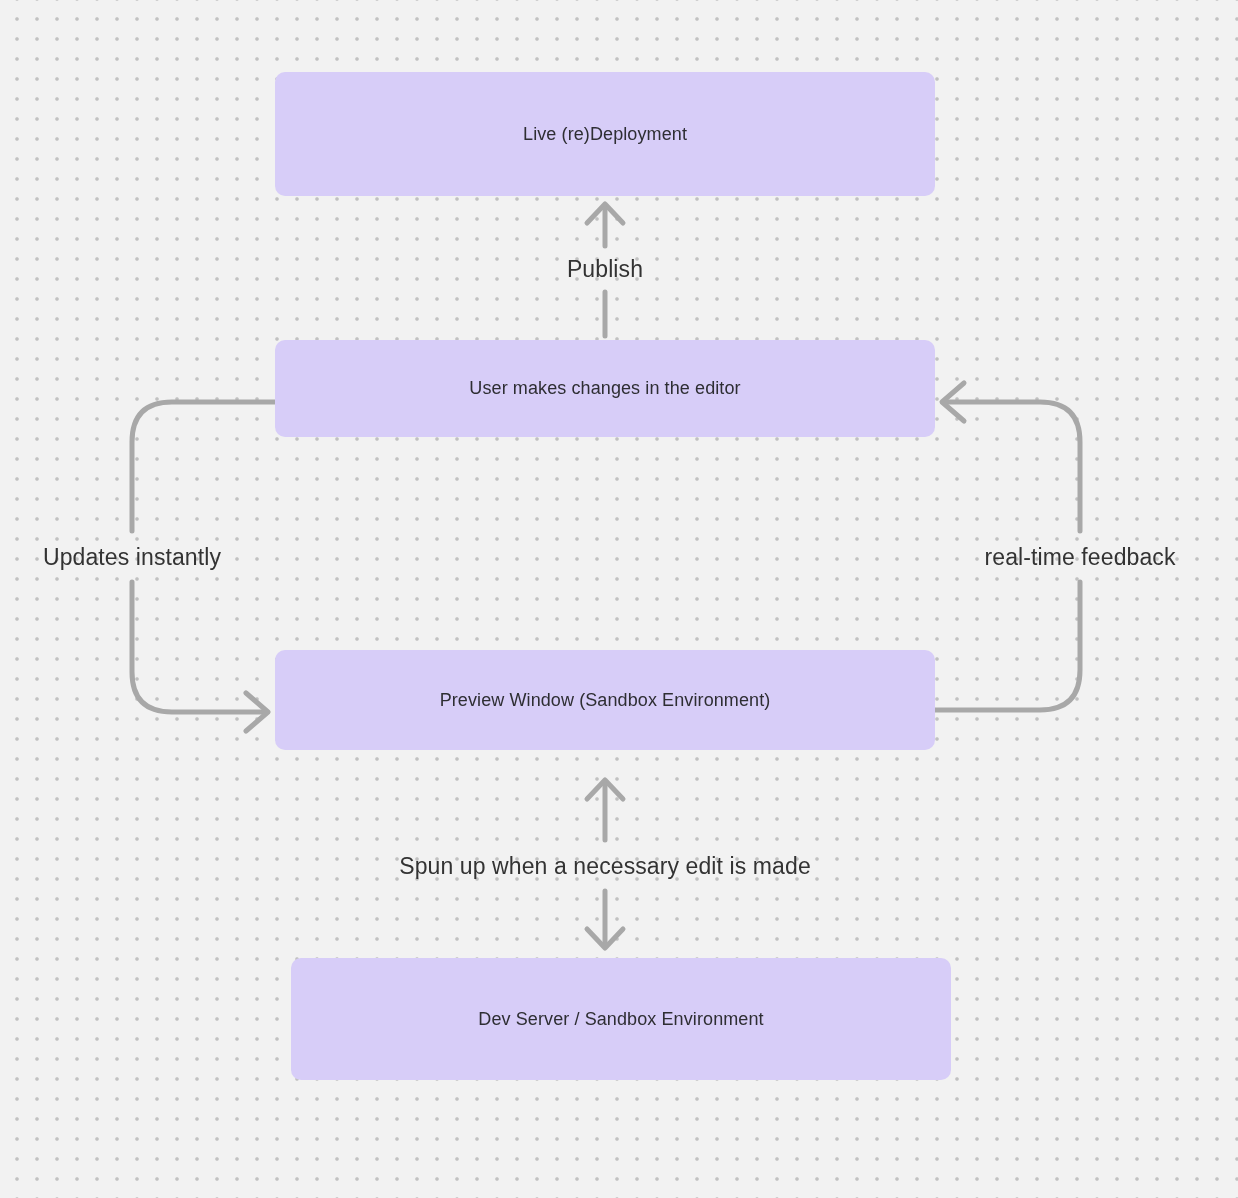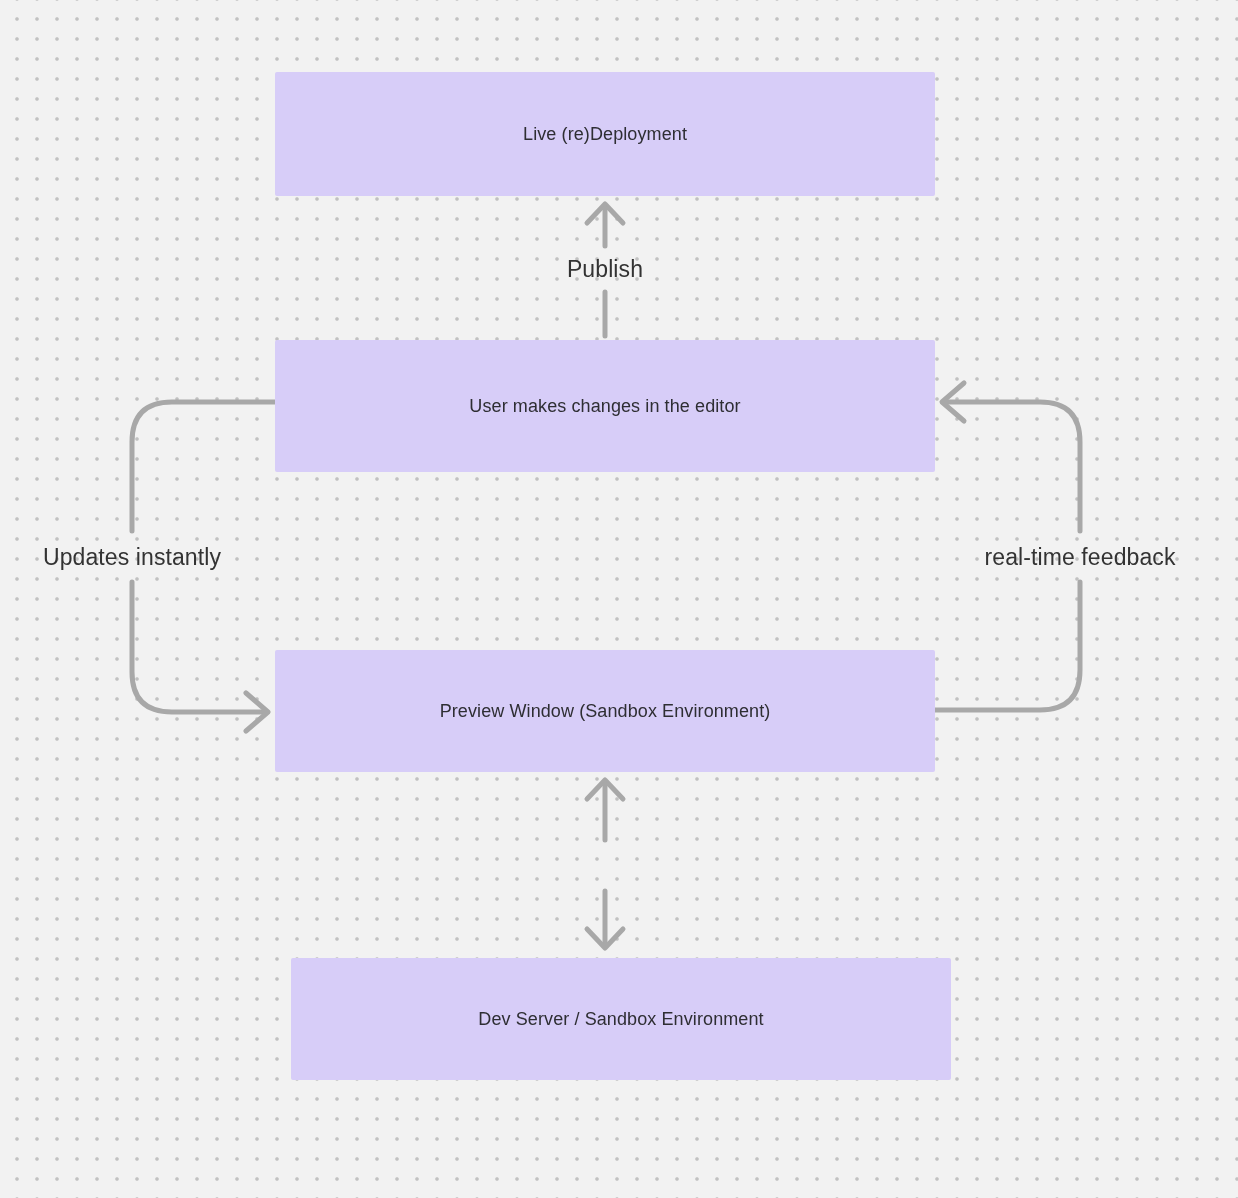--- a/index.html
+++ b/index.html
@@ -25,32 +25,32 @@
     stroke: #a8a8a8;
     stroke-width: 5;
     stroke-linecap: round;
     stroke-linejoin: round;
   }
   .node {
     position: absolute;
     left: 275px;
     width: 660px;
     background: #d7cdf8;
-    border-radius: 2px;
+    border-radius: 10px;
     display: flex;
     align-items: center;
     justify-content: center;
     color: #2e2e33;
     font-size: 18px;
     letter-spacing: 0.1px;
     box-sizing: border-box;
   }
   .node-1 { top: 72px;  height: 124px; }
-  .node-2 { top: 340px; height: 132px; }
-  .node-3 { top: 650px; height: 122px; }
+  .node-2 { top: 340px; height: 97px; }
+  .node-3 { top: 650px; height: 100px; }
   .node-4 { top: 958px; height: 122px; margin-left: 16px; }
   .edge-label {
     position: absolute;
     transform: translate(-50%, -50%);
     color: #333333;
     font-size: 23px;
     white-space: nowrap;
     letter-spacing: 0.1px;
   }
   .label-publish  { left: 605px;  top: 269px; }
@@ -103,14 +103,15 @@
     <span>Preview Window (Sandbox Environment)</span>
   </div>
 
   <div class="node node-4">
     <span>Dev Server / Sandbox Environment</span>
   </div>
 
   <div class="edge-label label-publish">Publish</div>
   <div class="edge-label label-updates">Updates instantly</div>
   <div class="edge-label label-feedback">real-time feedback</div>
+  <div class="edge-label label-spunup">Spun up when a necessary edit is made</div>
 
 </div>
 
 </body></html>

